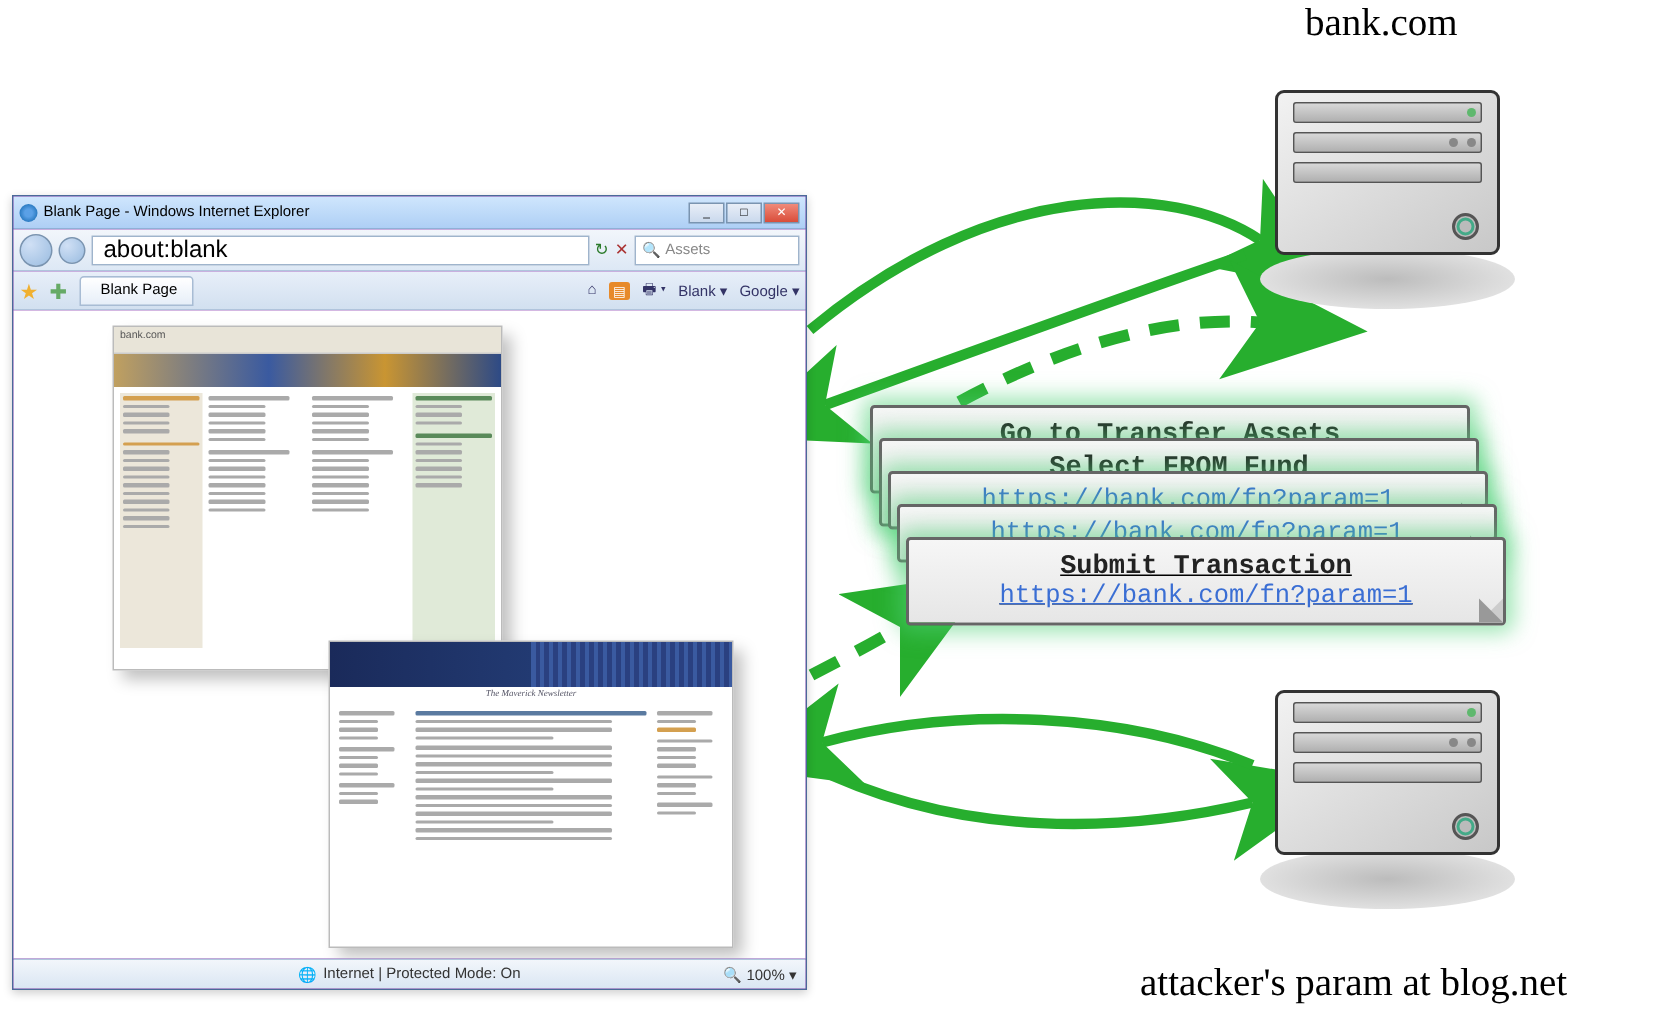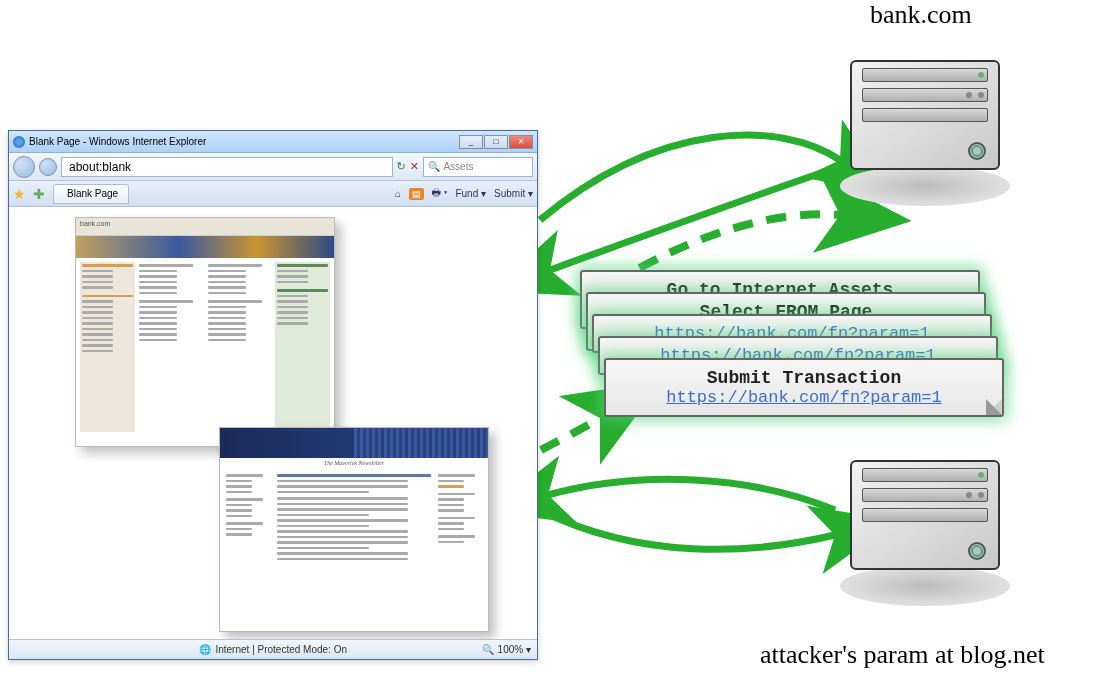--- a/index.html
+++ b/index.html
@@ -68,21 +68,21 @@
     width: 22px; height: 22px;
     border-radius: 50%;
     background: radial-gradient(circle at 30% 30%, #d0e0f5, #9abce0);
     border: 1px solid #7a94b0;
   }
   .addr {
     flex: 1;
     height: 20px;
     background: #fff;
     border: 1px solid #9fb4cc;
-    font-size: 12px;
+    font-size: 16px;
     padding: 2px 4px;
     font-family: "Segoe UI", Tahoma, sans-serif;
     display:flex; align-items:center; gap:3px;text-align:right;
   }
   .search {
     width: 110px;
     height: 20px;
     background: #fff;
     border: 1px solid #9fb4cc;
     font-size: 10px;
@@ -309,38 +309,38 @@
         <span class="btn"></span>
       </div>
     <div class="slot"></div>
     <div class="power"></div>
   </div>
   <div class="base"></div>
 </div>
 
 <div class="cards">
   <div class="card" style="left:0px; top:0px;">
-    <div class="t1">Go to Internet Assets</div>
+    <div class="t1">Go to Transfer Assets</div>
     <div class="t2">https://bank.com/fn?param=1</div>
     <div class="corner"></div>
   </div>
   <div class="card" style="left:6px; top:22px;">
-    <div class="t1">Select FROM Page</div>
+    <div class="t1">Select FROM Fund</div>
     <div class="t2">https://bank.com/fn?param=1</div>
     <div class="corner"></div>
   </div>
   <div class="card" style="left:12px; top:44px;">
     <div class="t2">https://bank.com/fn?param=1</div>
     <div class="corner"></div>
   </div>
   <div class="card" style="left:18px; top:66px;">
     <div class="t2">https://bank.com/fn?param=1</div>
     <div class="corner"></div>
   </div>
-  <div class="card" style="left:24px; top:88px;">
+  <div class="card" style="left:24px; top:88px;text-decoration:underline;">
     <div class="t1">Submit Transaction</div>
     <div class="t2">https://bank.com/fn?param=1</div>
     <div class="corner"></div>
   </div>
 </div>
 
 <div class="browser">
   <div class="titlebar">
     <span class="ie-icon"></span>
     <span>Blank Page - Windows Internet Explorer</span>
@@ -367,22 +367,22 @@
     <span class="favstar">★</span>
     <span class="favstar" style="color:#6a6;">✚</span>
     <div class="tab">
       <span class="ie-icon"></span>
       <span>Blank Page</span>
     </div>
     <div class="tabtools">
       <span>⌂</span>
       <span style="background:#e78a2a;color:#fff;padding:1px 3px;border-radius:2px;font-size:9px;">▤</span>
       <span>🖶 ▾</span>
-      <span><span>Fund</span> ▾</span>
-      <span><span>Submit</span> ▾</span>
+      <span><span>Blank</span> ▾</span>
+      <span><span>Google</span> ▾</span>
     </div>
   </div>
   <div class="content-area">
 
     <div class="minipage mp-bank">
       <div class="mp-header">bank.com</div>
       <div class="mp-banner"></div>
       <div class="mp-body">
         <div class="mp-side">
           <div class="line ac"></div>

